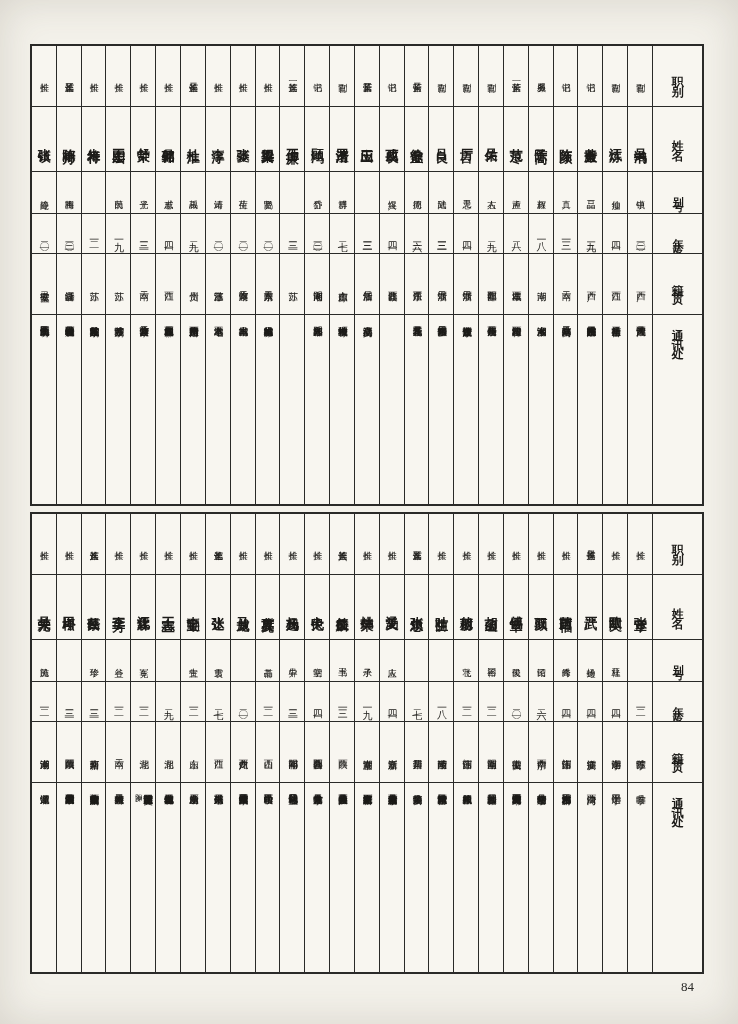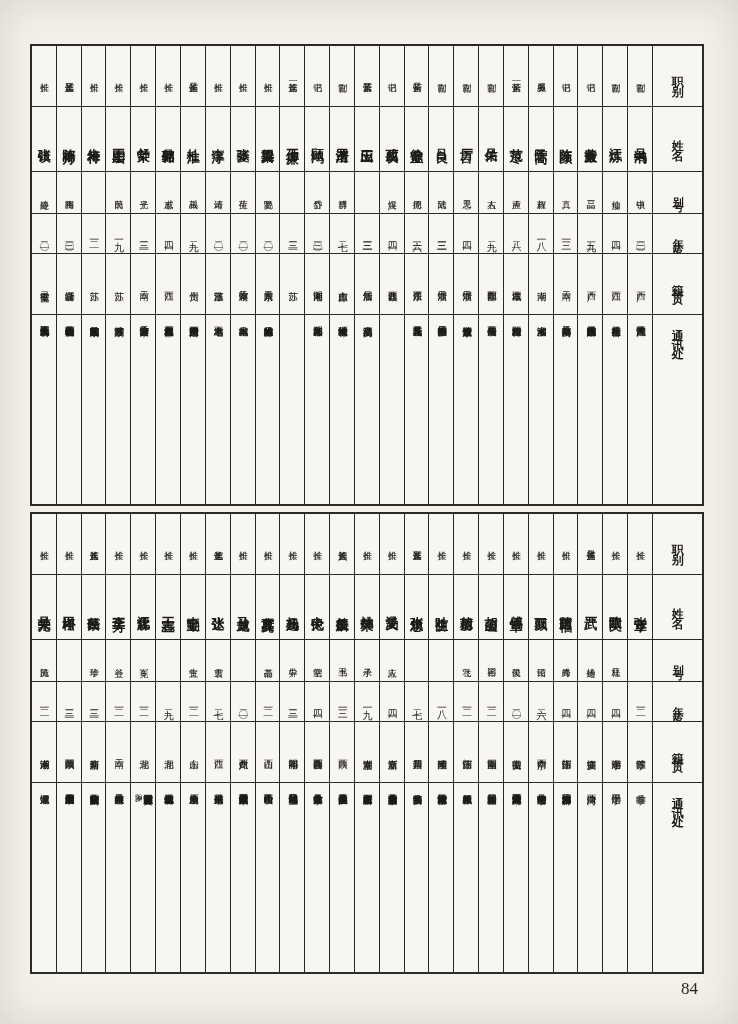--- a/index.html
+++ b/index.html
@@ -46,21 +46,21 @@
   .c-addr .v{font-size:9.5px;max-height:180px;}
   .head .v{font-size:12px;font-weight:bold;letter-spacing:9px;}
   .head .c-alias .v,.head .c-age .v{letter-spacing:5px;font-size:11px;}
   .addr-wrap{display:flex;flex-direction:row;align-items:flex-start;gap:1px;}
   .note{
     writing-mode:vertical-rl;text-orientation:upright;
     font-size:7px;line-height:1;color:#2a2a28;margin-top:2px;
   }
   .small-inline{font-size:7px;}
   .pagenum{
-    position:absolute;left:681px;top:979px;font-size:17px;
+    position:absolute;left:681px;top:979px;font-size:13px;
     font-family:"Liberation Serif","DejaVu Serif",serif;color:#2a2a28;
   }
 </style>
 </head>
 <body>
 
 <div class="page">
   <div class="tables">
     <div class="tbl" id="tbl-top">
         <div class="col head">

